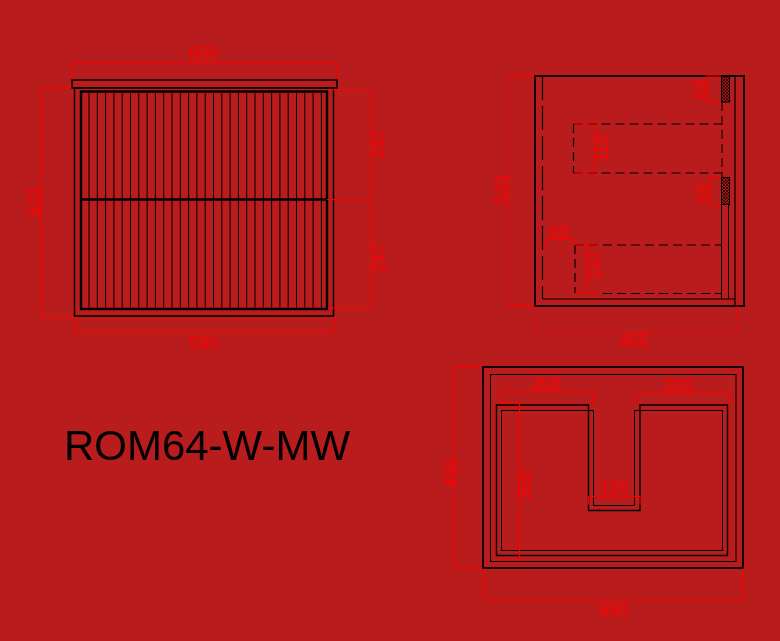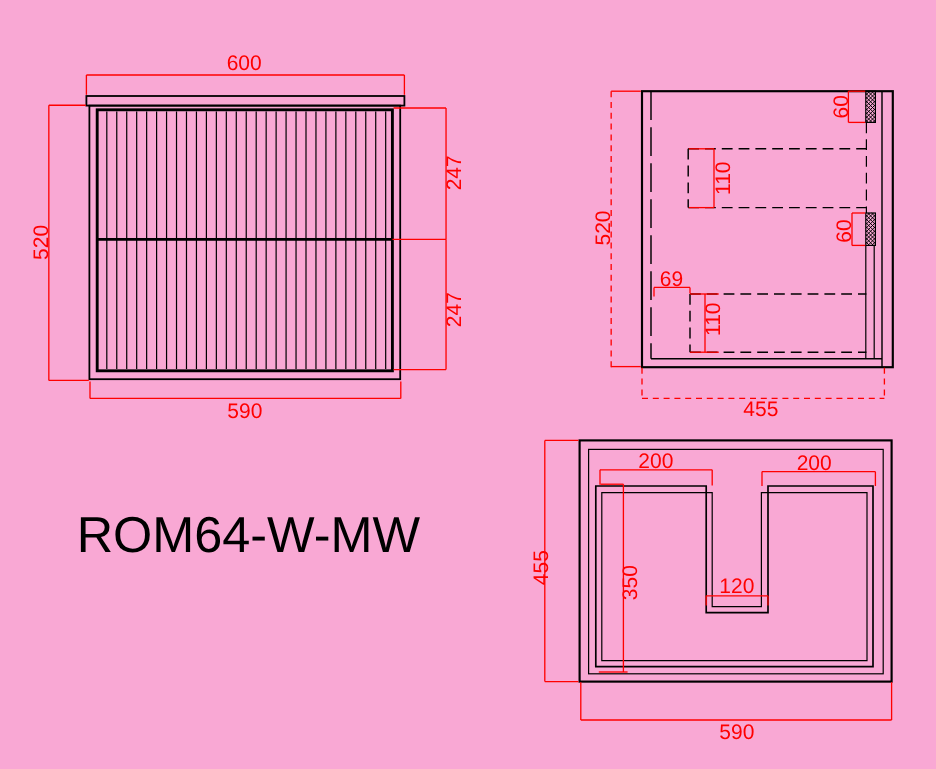--- a/index.html
+++ b/index.html
@@ -1,16 +1,16 @@
 <!DOCTYPE html>
 <html style="--dim: #ff0000;"><head>
 <meta charset="utf-8">
 <style>
   html,body{margin:0;padding:0;background:#fff;}
-  .canvas{position:relative;width:780px;height:641px;background:#f9a8d4;overflow:hidden;}
+  .canvas{position:relative;width:780px;height:641px;background:#b91c1c;overflow:hidden;}
   svg{display:block;}
   .ln{stroke:#000;fill:none;}
   .w10{stroke-width:1px;}
   .w12{stroke-width:1.2px;}
   .w14{stroke-width:1.4px;}
   .w15{stroke-width:1.5px;}
   .w18{stroke-width:1.8px;}
   .w22{stroke-width:2.4px;}
   .dash{stroke-dasharray:9 5;}
   .dashlong{stroke-dasharray:24 6;}

